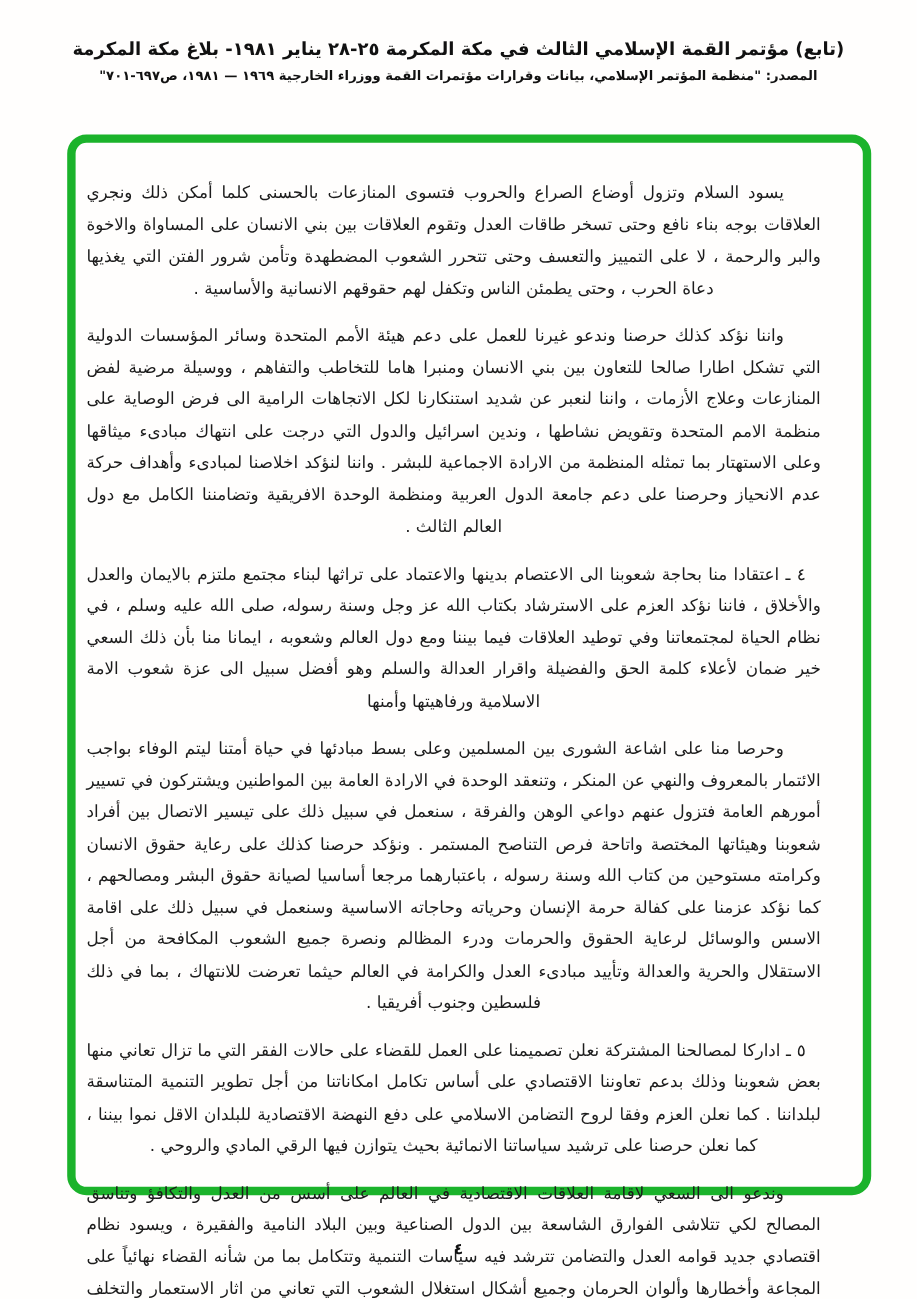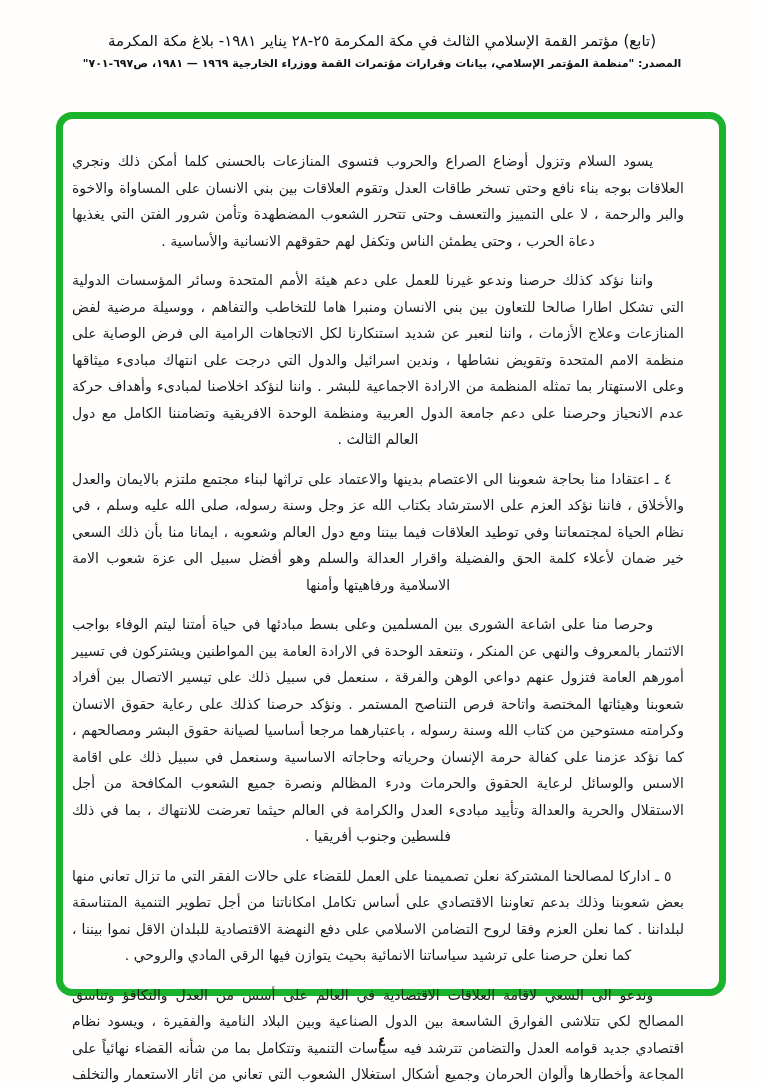--- a/index.html
+++ b/index.html
@@ -19,21 +19,21 @@
   .header {
     position: absolute;
     top: 30px;
     right: 0;
     left: 0;
     text-align: center;
     color: #111;
   }
   .header-title {
     font-size: 15px;
-    font-weight: normal;
+    font-weight: bold;
     letter-spacing: 0;
     line-height: 22px;
   }
   .header-source {
     font-size: 11px;
     font-weight: bold;
     margin-top: 4px;
     line-height: 15px;
   }
   .border-box {

